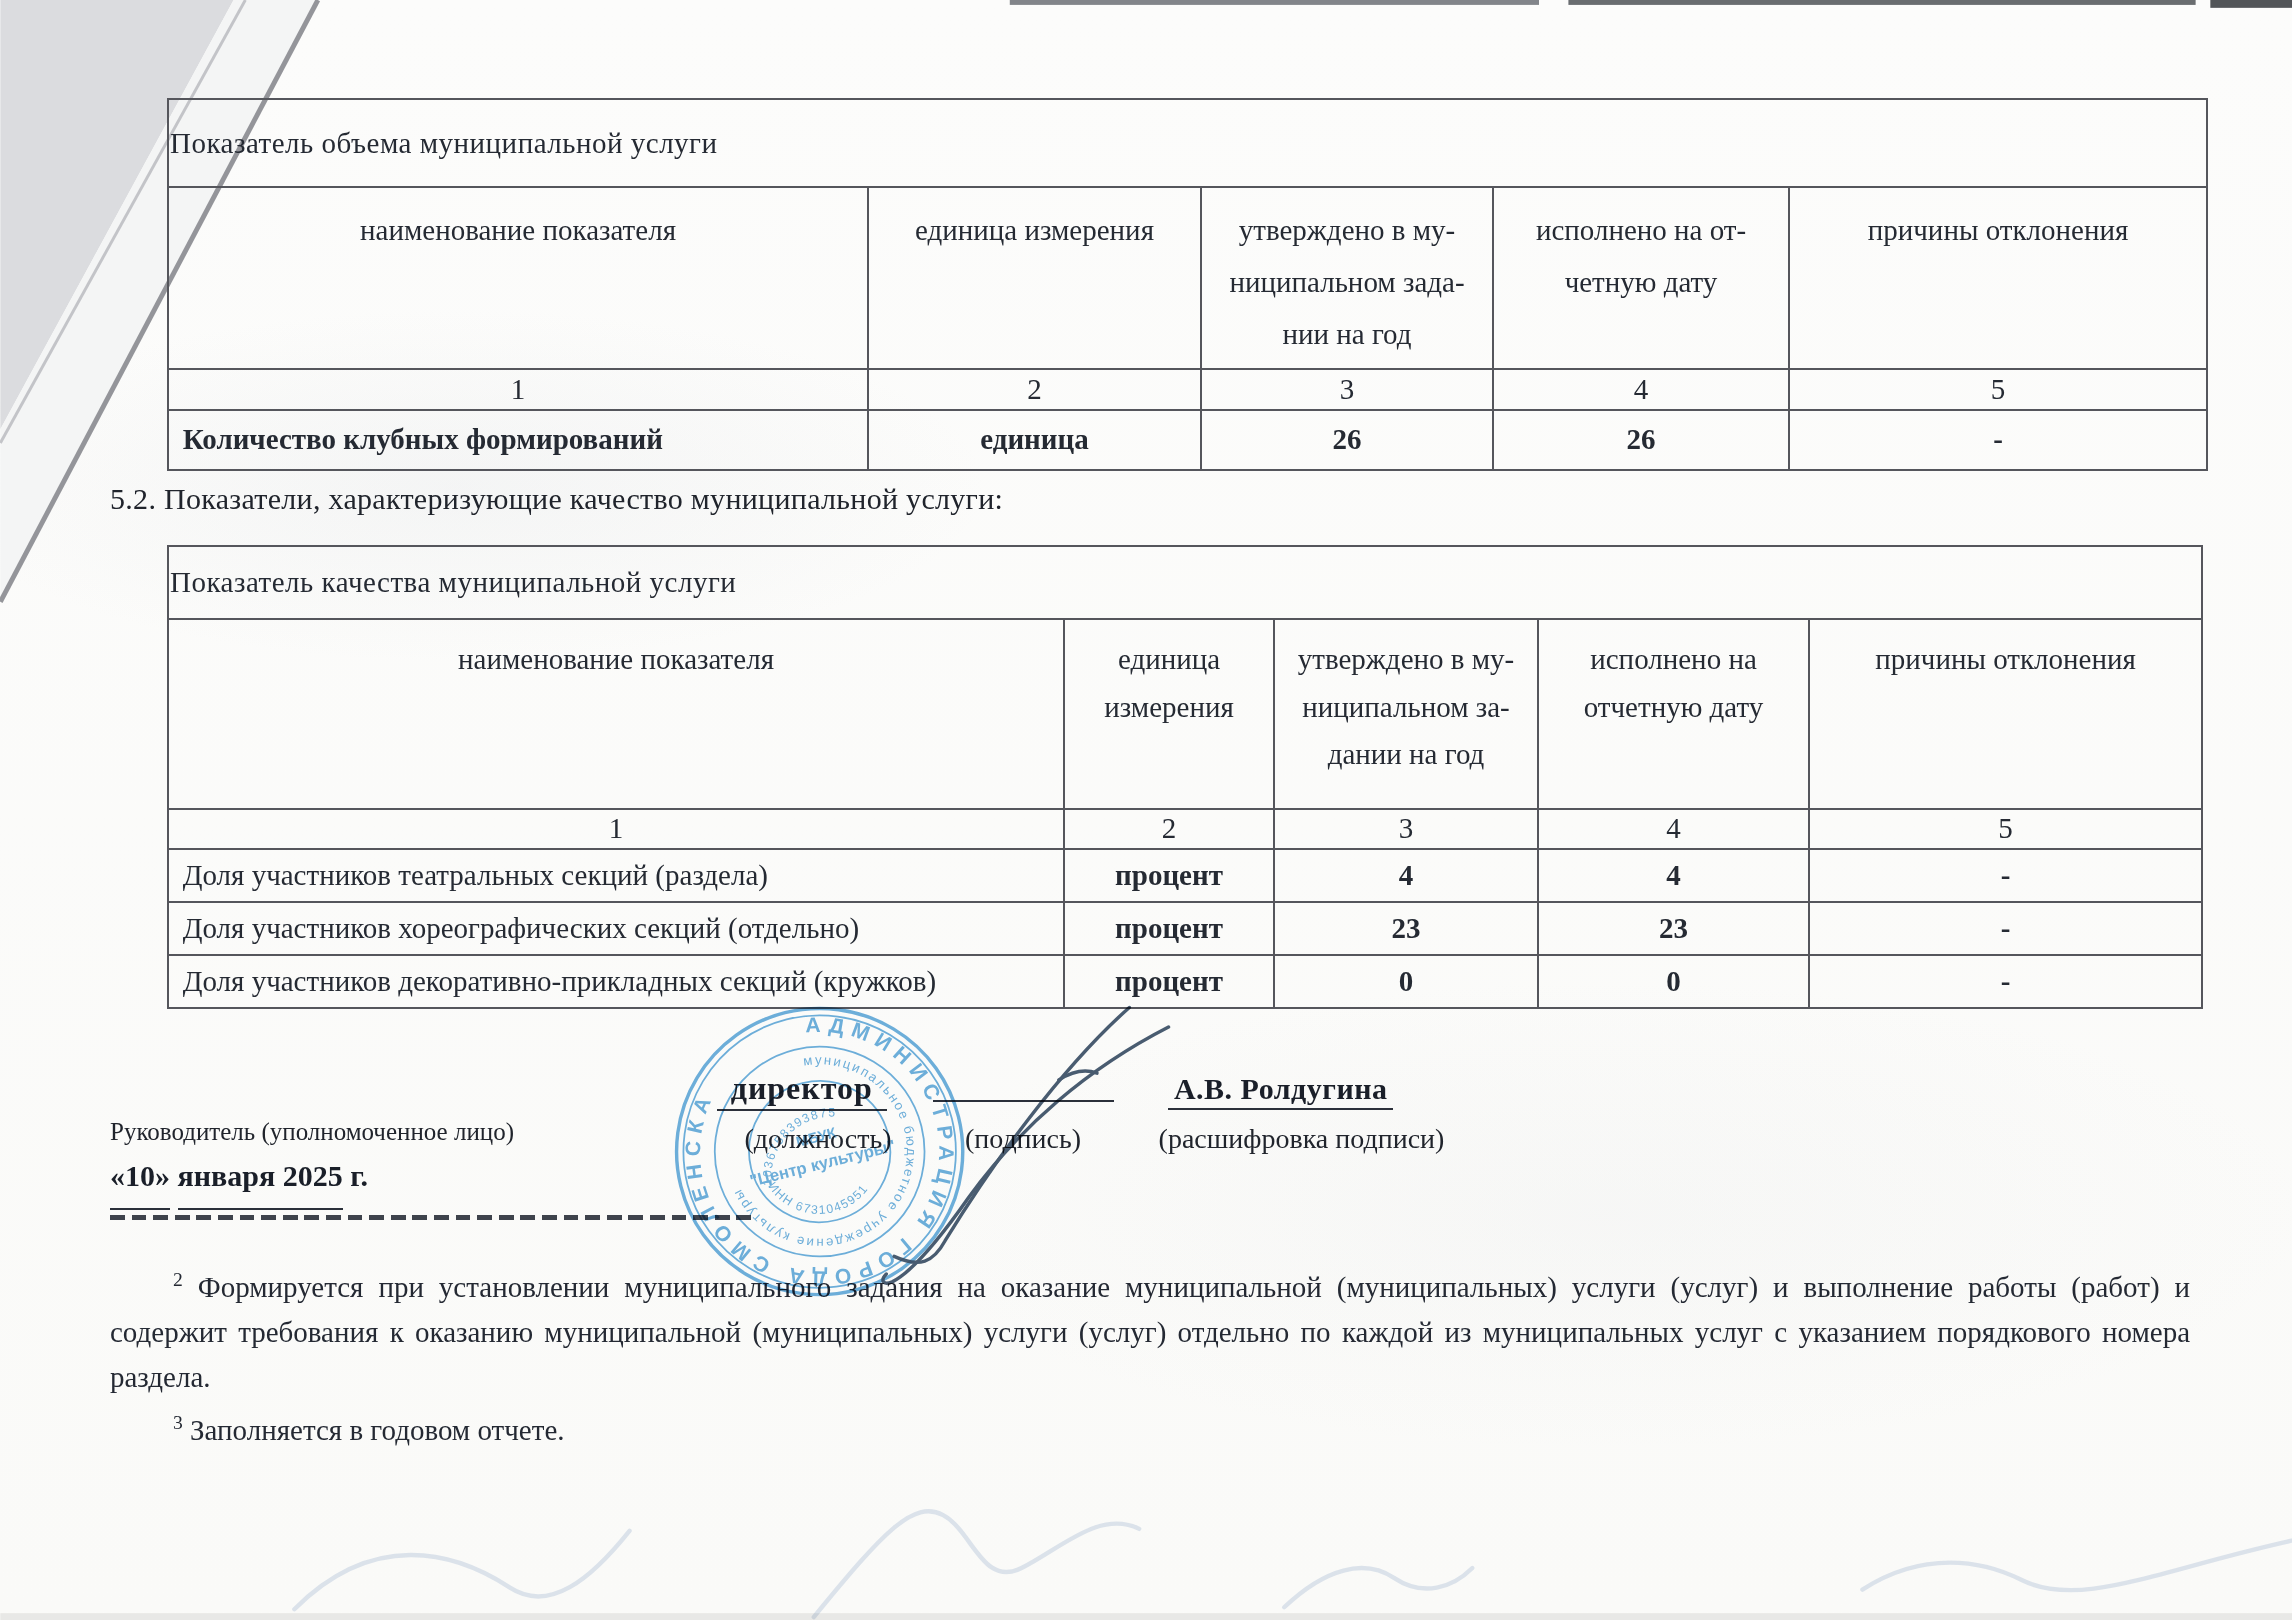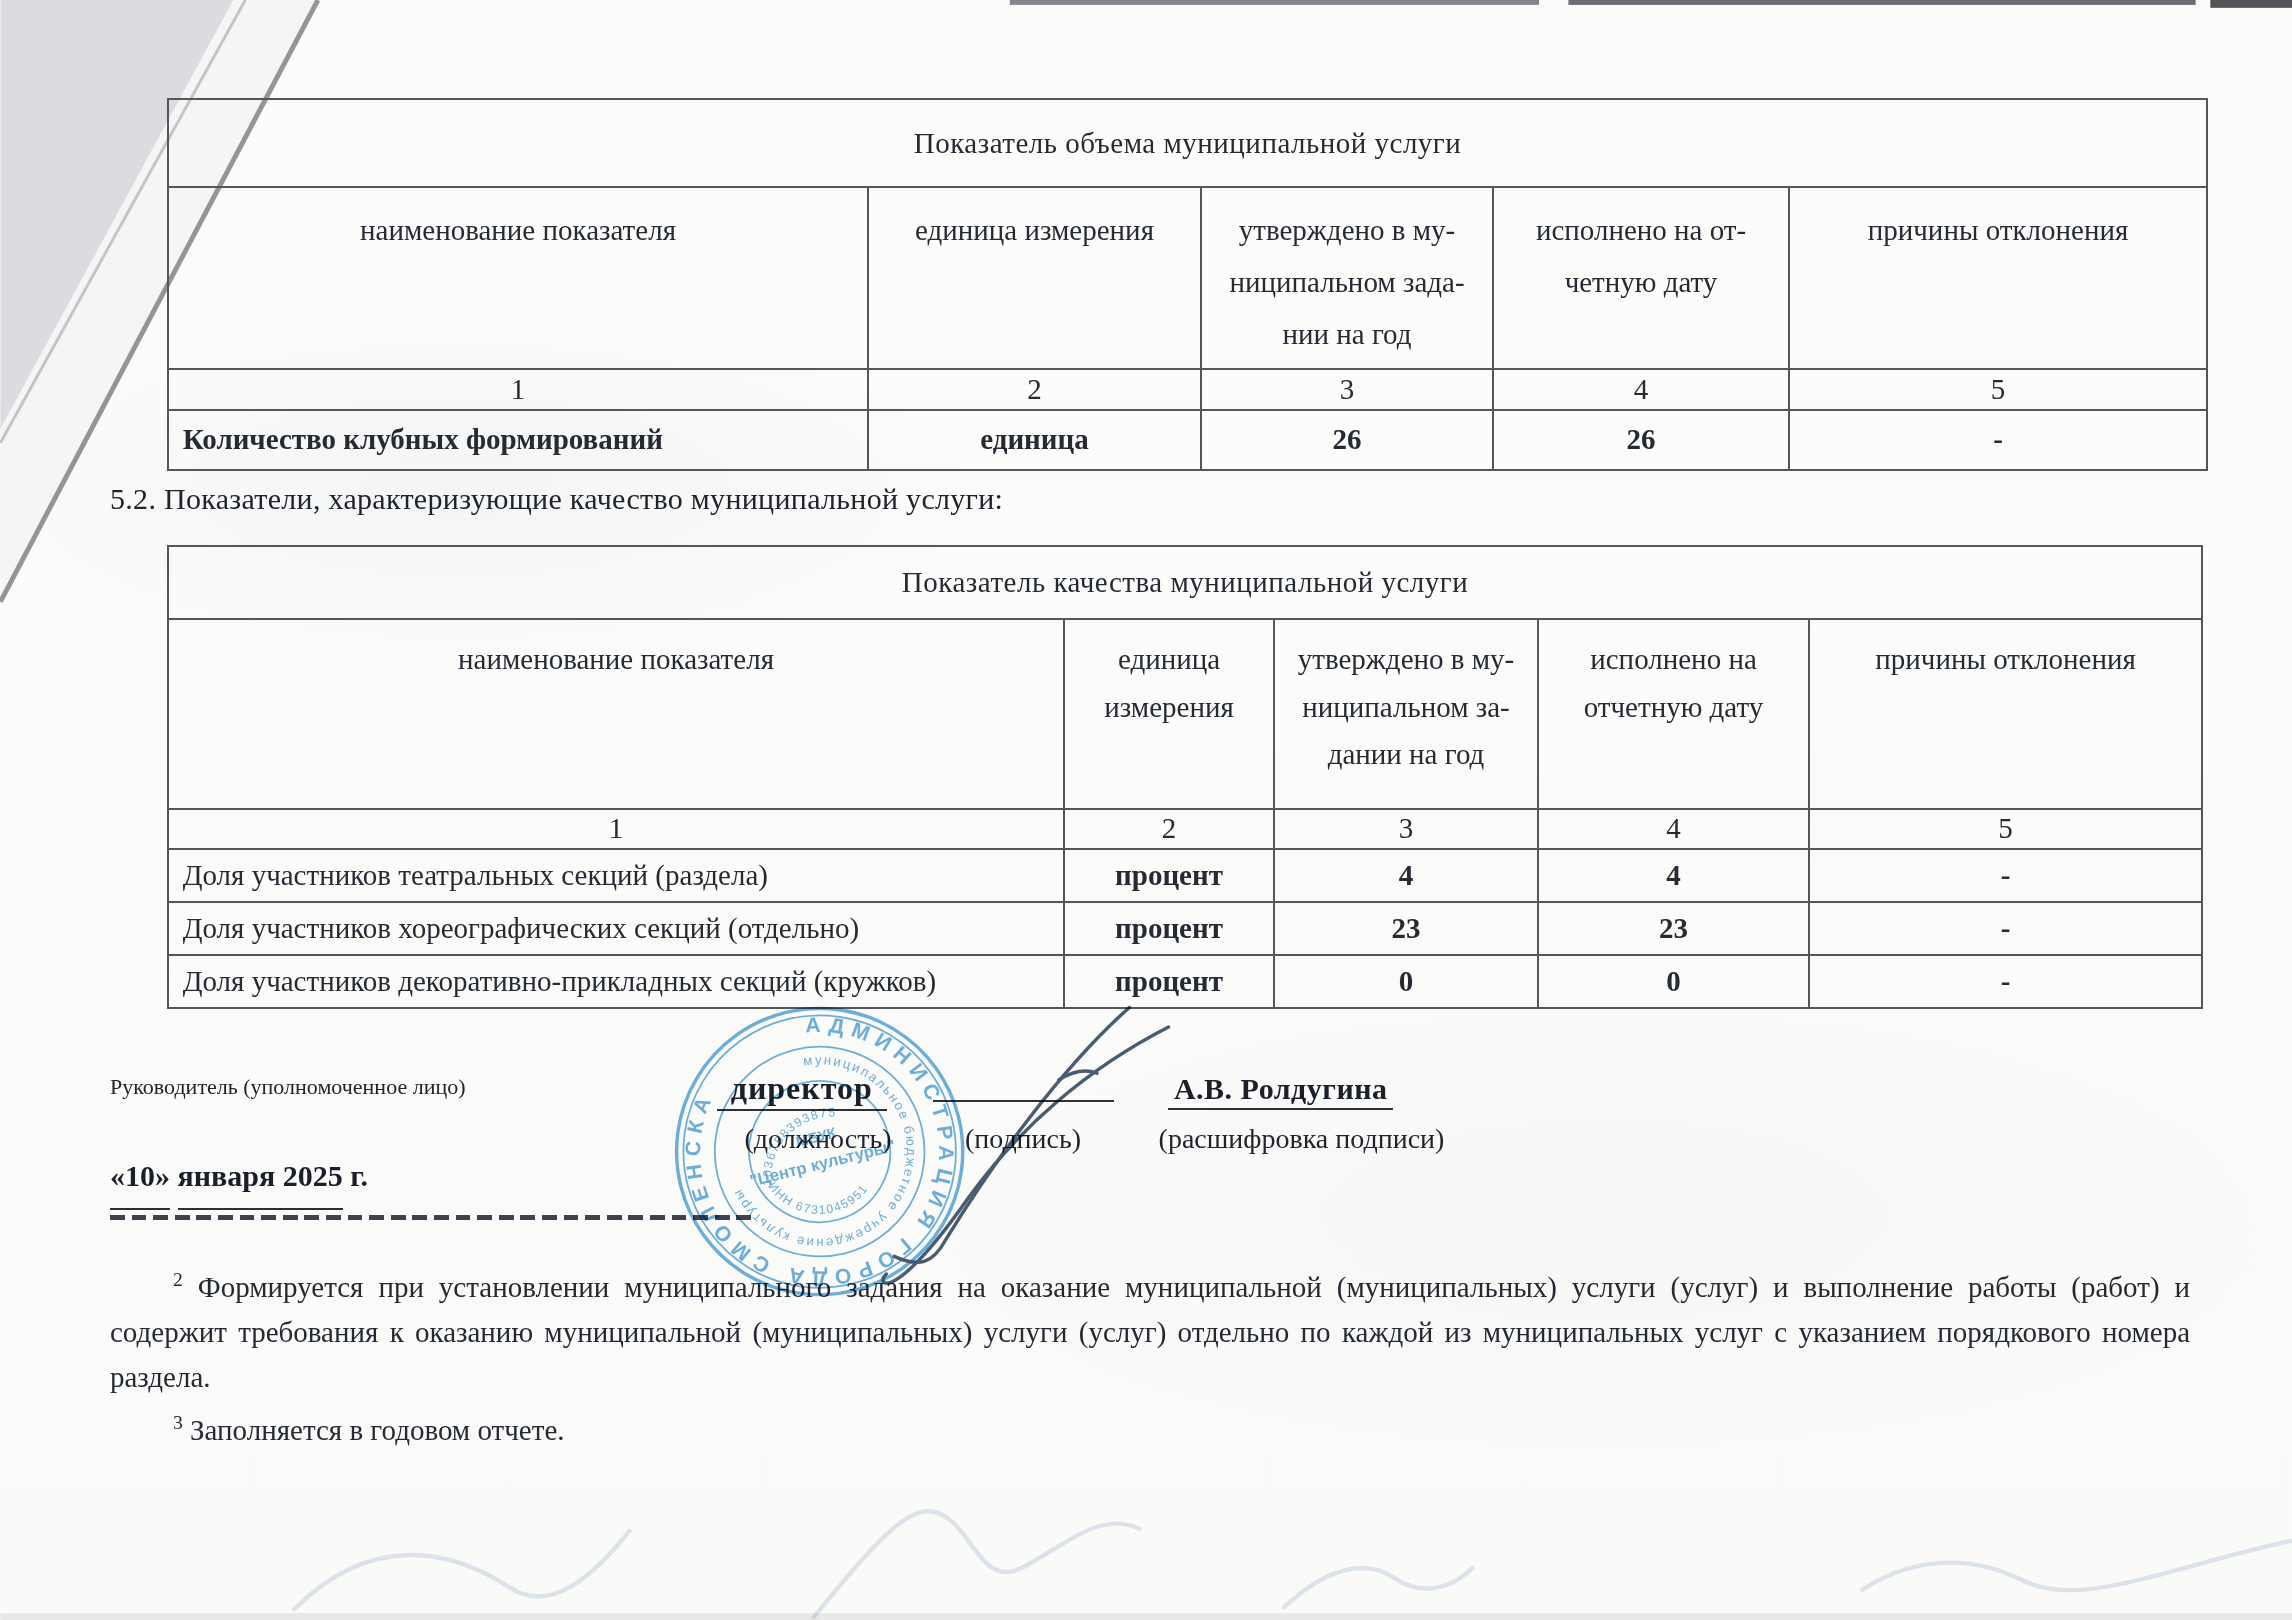--- a/index.html
+++ b/index.html
@@ -20,21 +20,21 @@
     border-collapse:collapse;
     table-layout:fixed;
   }
   table.doc td{
     border:2px solid #55565c;
     font-size:29px;
     color:#252a33;
     overflow:hidden;
   }
   td.title-cell{
-    text-align:center;vertical-align:middle;
+    text-align:left;vertical-align:middle;
     font-size:30px;letter-spacing:0.5px;
   }
   td.head-cell{
     text-align:center;vertical-align:top;
     padding-top:15.7px;
     white-space:pre-line;
     line-height:1.8;
   }
   td.num-cell{
     text-align:center;vertical-align:middle;
@@ -45,21 +45,21 @@
     padding-left:13.7px;font-size:30px;margin-top:36px;
   }
   td.name-cell.b{font-weight:bold;}
   td.val-cell{
     text-align:center;vertical-align:middle;
     font-weight:bold;font-size:29px;color:#1c212b;
   }
   
   .abs{position:absolute;}
   .section-head{font-size:30px;letter-spacing:0.3px;}
-  .sig-prefix{font-size:22px;}
+  .sig-prefix{font-size:25px;margin-top:44px;}
   .sig-value{
     font-weight:bold;font-size:32px;color:#1a1f29;
     border-bottom:2.9px solid #2b303a;padding:0 13.7px 2px 13.7px;
     letter-spacing:1px;
   }
   .sig-line{border-bottom:2.9px solid #2b303a;height:0;}
   .sig-name{
     font-weight:bold;font-size:30px;color:#1a1f29;
     border-bottom:2.9px solid #2b303a;padding:0 5.9px 2px 5.9px;
     letter-spacing:0.5px;

